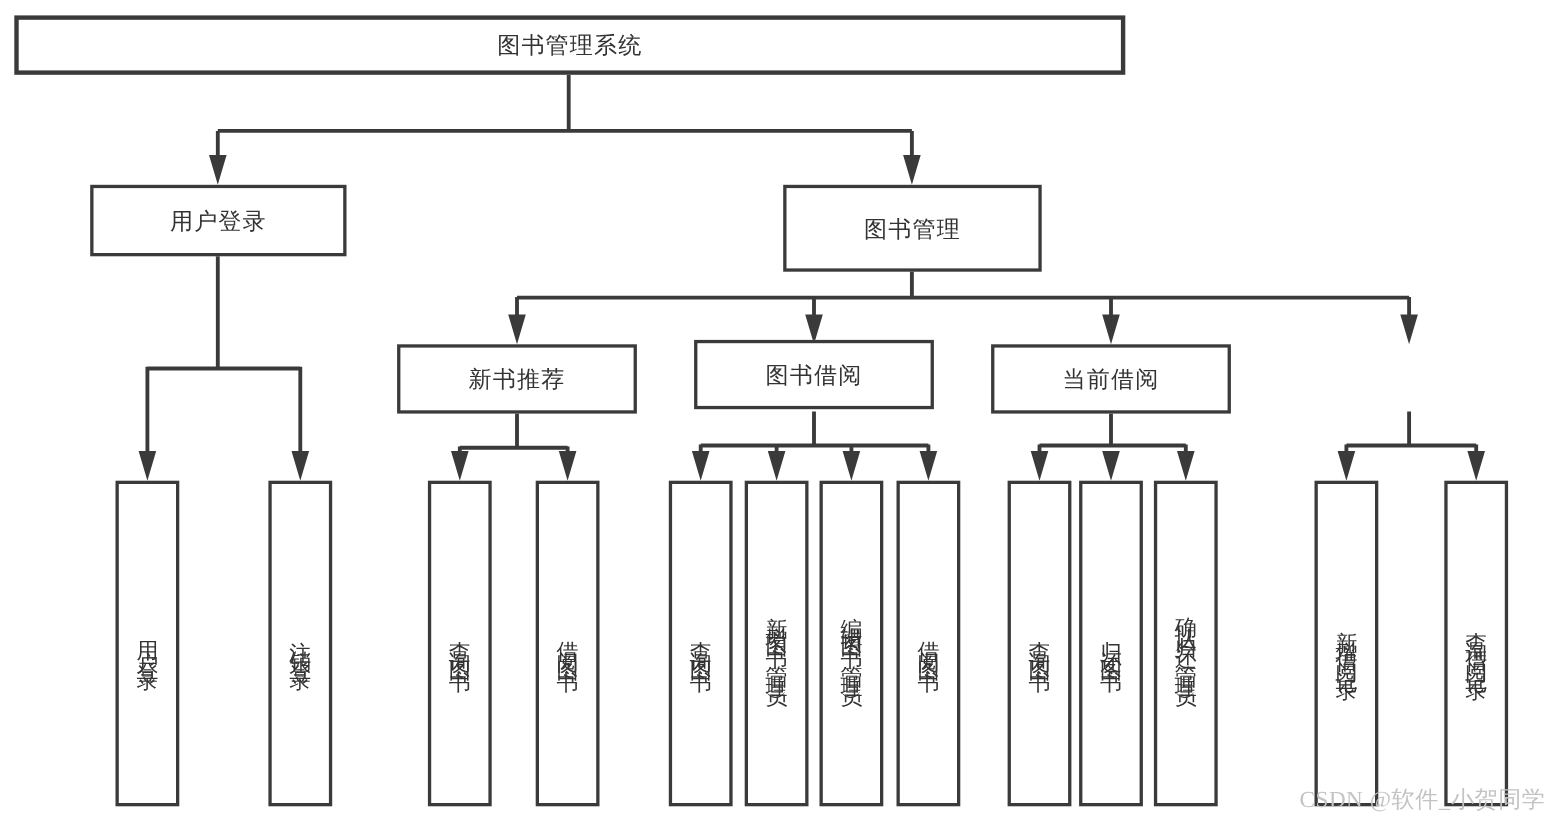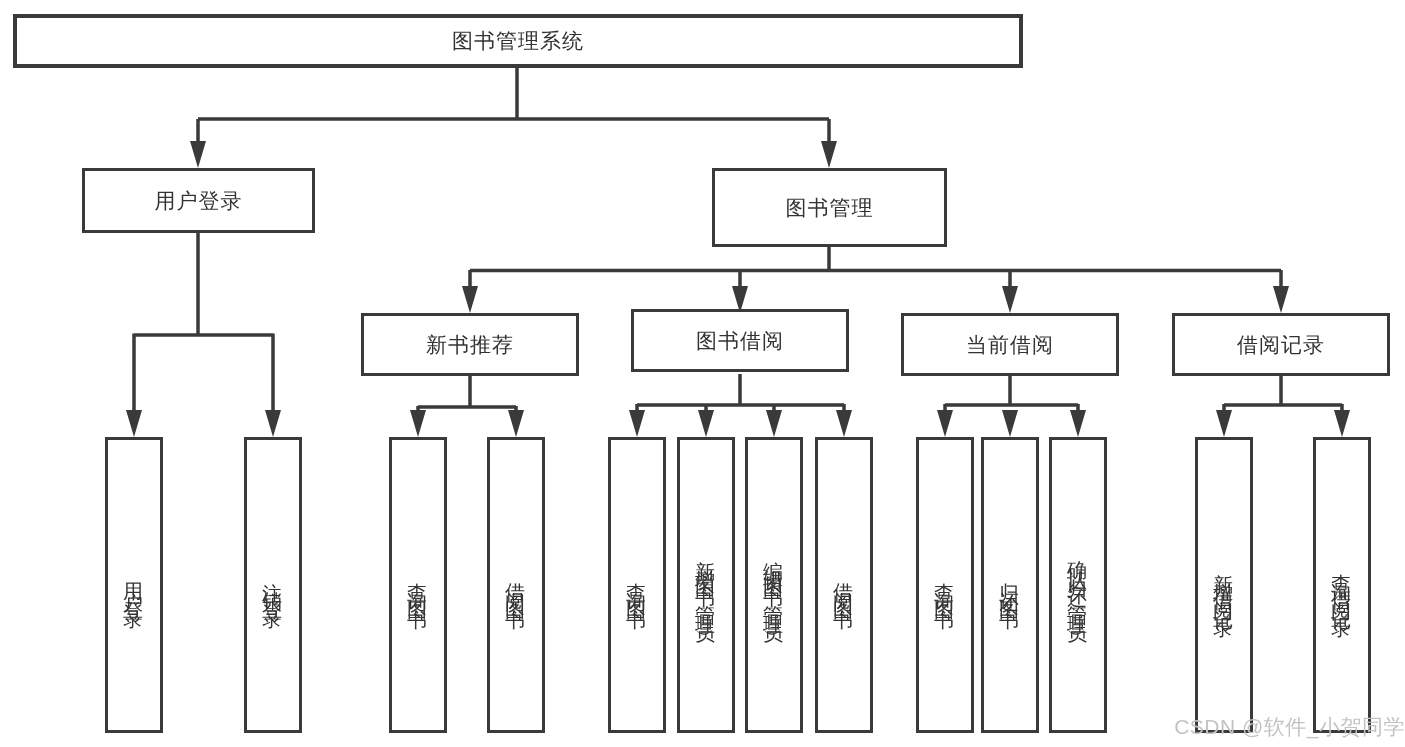--- a/index.html
+++ b/index.html
@@ -49,20 +49,21 @@
   }
   .watermark {
     position: absolute;
     right: 0px;
     bottom: 6px;
     font-size: 21px;
     color: #c3c3c3;
     letter-spacing: 0.5px;
     z-index: 3;
     white-space: nowrap;
+    font-family: Liberation Serif, serif;
   }
 </style>
 </head>
 <body>
 
 <div class="canvas">
 
   <svg class="wires" width="1405" height="747" viewBox="0 0 1405 747">
 
     <path fill="none" stroke="#3a3a3a" stroke-width="3.5" d="
@@ -122,21 +123,20 @@
   </svg>
 
   <div class="node h root" style="left:13px; top:14px; width:1010px; height:54px">图书管理系统</div>
 
   <div class="node h" style="left:82px; top:168px; width:233px; height:65px">用户登录</div>
   <div class="node h" style="left:712px; top:168px; width:235px; height:79px">图书管理</div>
 
   <div class="node h" style="left:361px; top:313px; width:218px; height:63px">新书推荐</div>
   <div class="node h" style="left:631px; top:309px; width:218px; height:63px">图书借阅</div>
   <div class="node h" style="left:901px; top:313px; width:218px; height:63px">当前借阅</div>
-  <div class="node h" style="left:1172px; top:313px; width:218px; height:63px">借阅记录</div>
 
   <div class="node v" style="left:105px; top:437px; width:58px; height:296px">
     <span class="vtext">用户登录</span>
   </div>
   <div class="node v" style="left:244px; top:437px; width:58px; height:296px">
     <span class="vtext">注销登录</span>
   </div>
 
   <div class="node v" style="left:389px; top:437px; width:58px; height:296px">
     <span class="vtext">查询图书</span>

